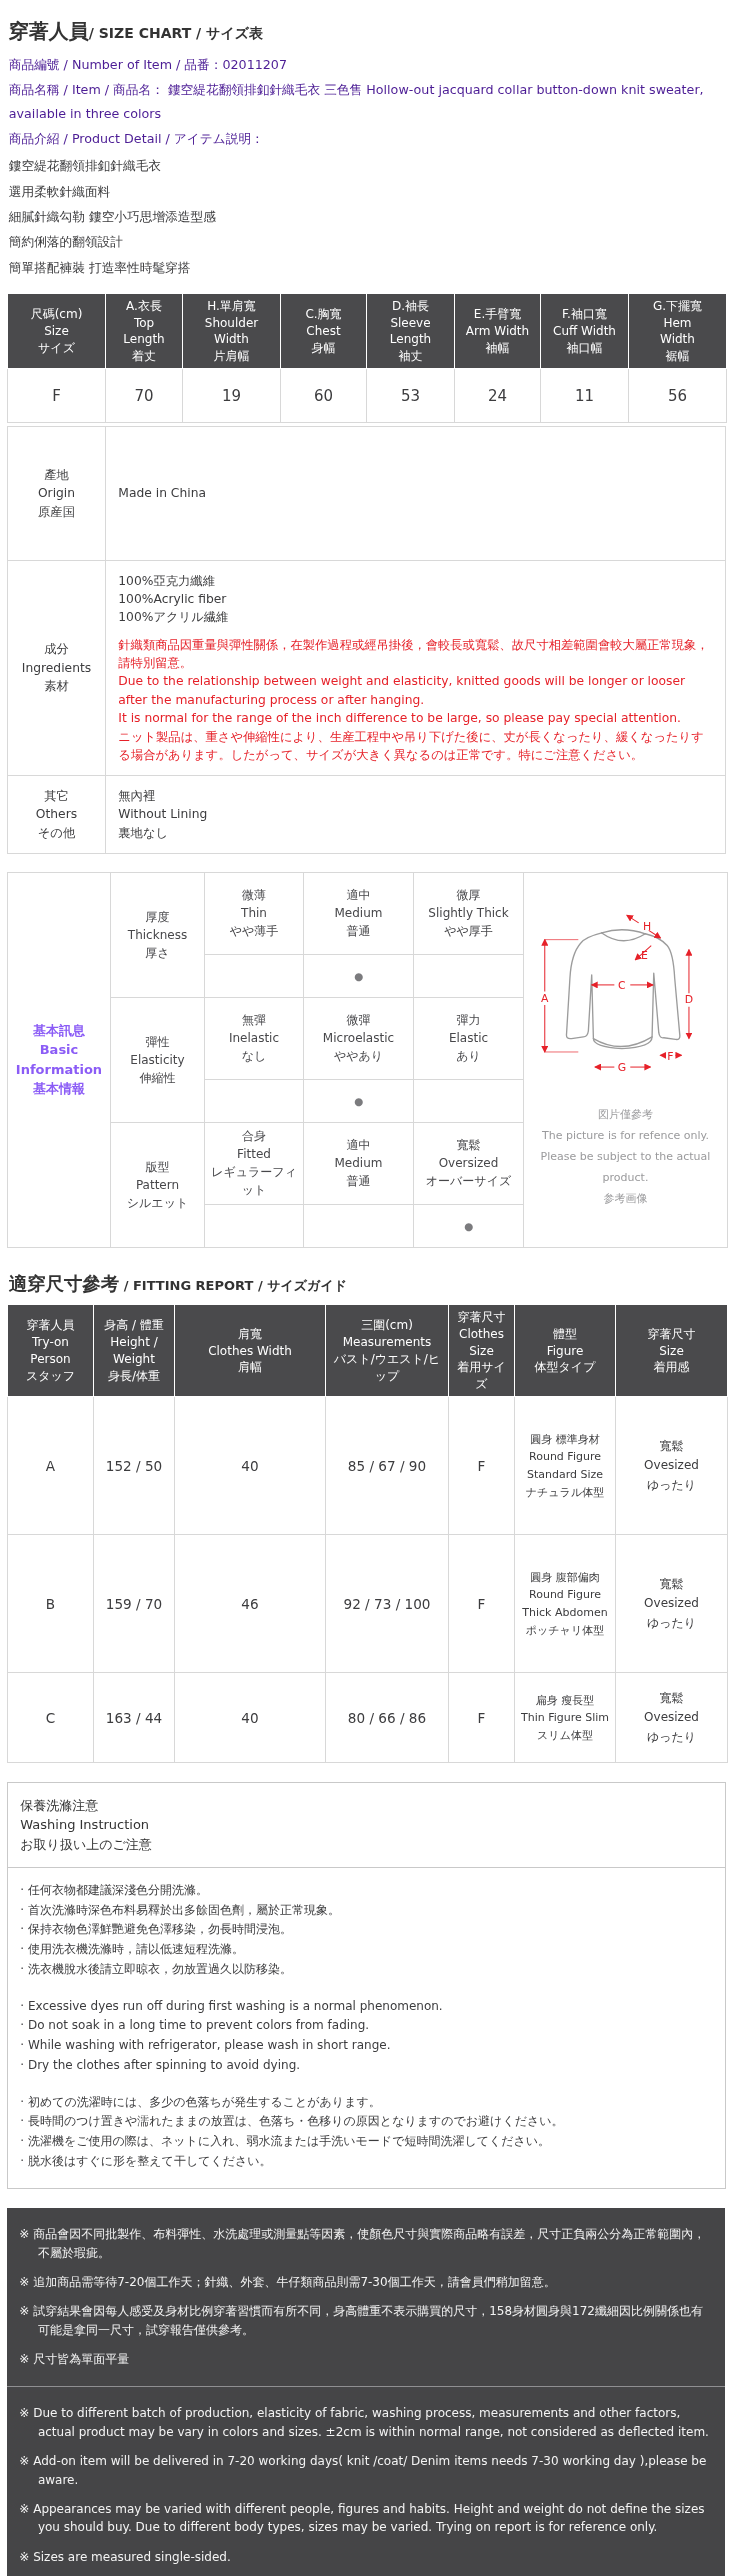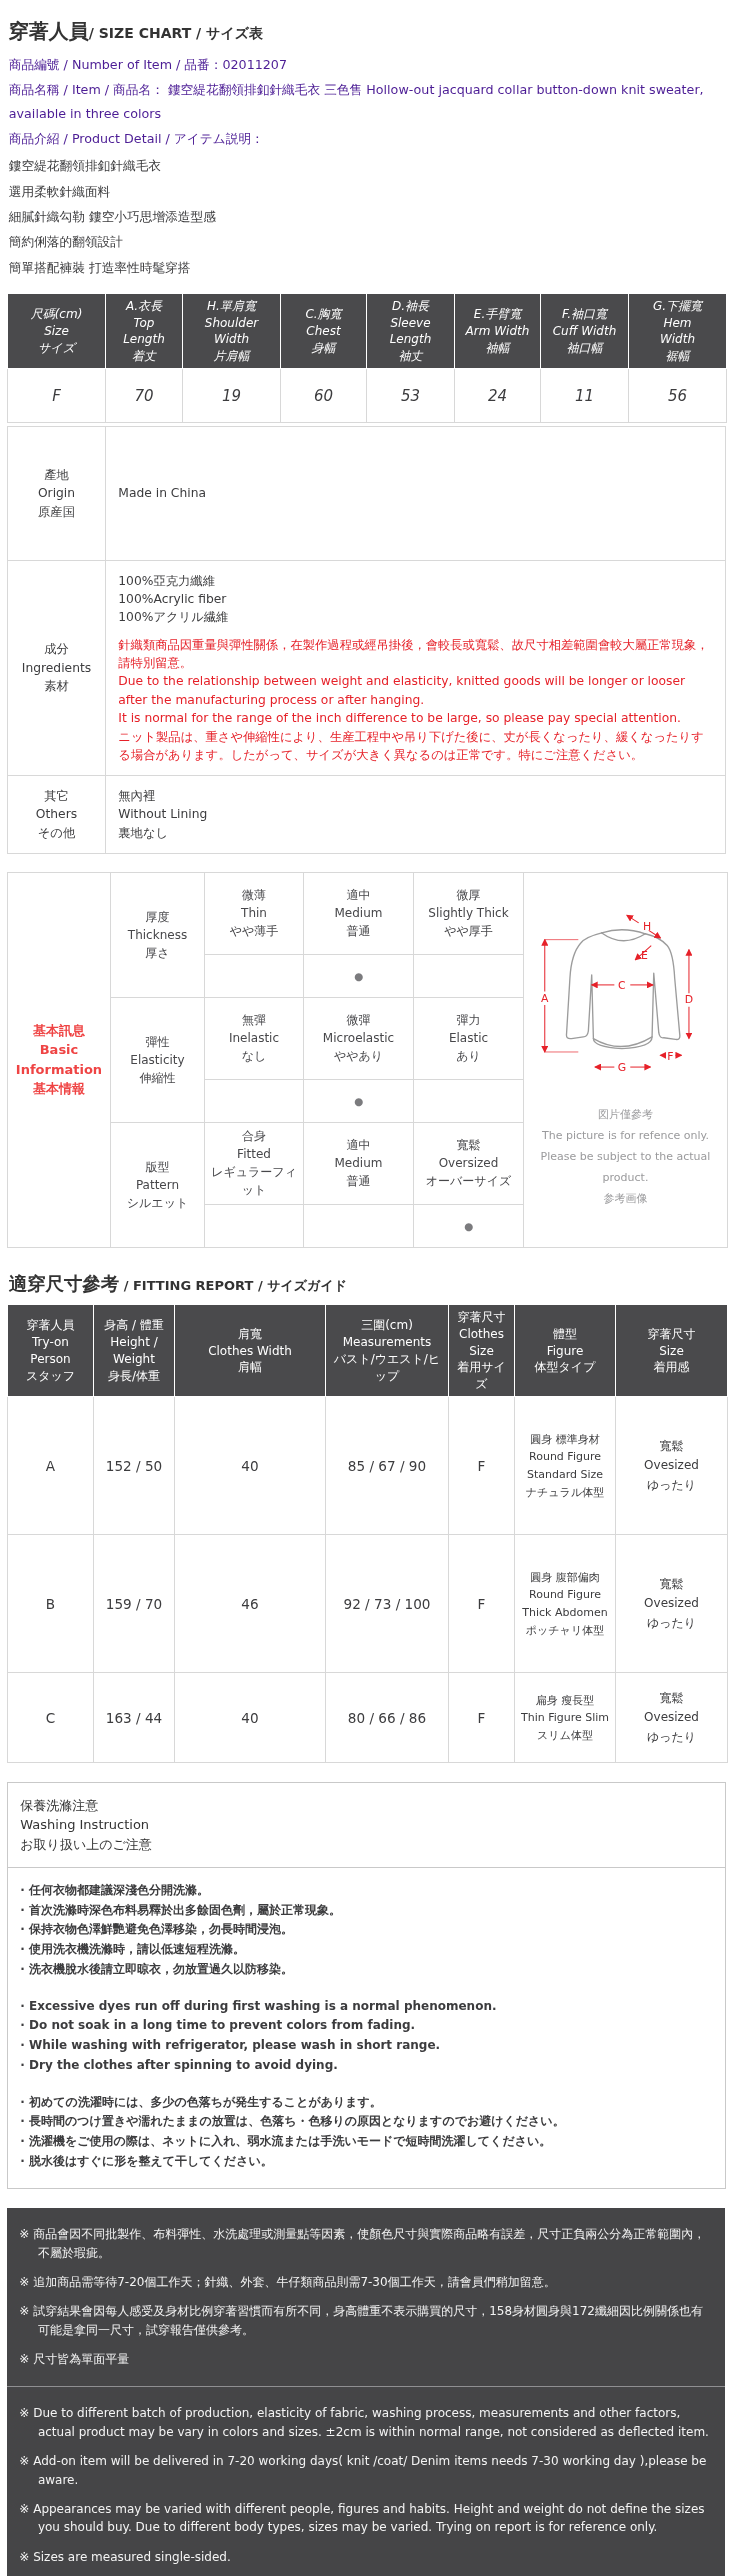--- a/index.html
+++ b/index.html
@@ -8,21 +8,21 @@
   .pre{white-space:pre-line;}
   
   .title{margin:5.3px 1.8px 8.8px 1.8px;font-size:20px;font-weight:bold;color:#333;}
   .title .small{font-size:14px;font-weight:bold;}
   .meta{margin:0 1.8px;font-size:12.7px;line-height:24.5px;color:#4c1d95;}
   .detail-lines{margin:1.8px 1.8px 12.3px 1.8px;font-size:12.7px;line-height:25.4px;}
   
   table{border-collapse:collapse;table-layout:fixed;width:718px;background:#fff;}
   td,th{border:0.9px solid #d8d8d8;text-align:center;vertical-align:middle;padding:3.5px 5.3px;word-wrap:break-word;}
   th.dk{background:#4a4a4c;color:#fff;font-weight:normal;border:1.8px solid #fff;font-size:12px;line-height:1.4;}
-  .size-table{margin-top:13px;font-style:italic;}
+  .size-table{margin-top:13px;}
   .size-table td{font-size:15px;height:46px;color:#3c3c3e;}
   .info-table{margin-top:2.6px;padding-left:40px;}
   .info-table td.lbl{font-size:12.3px;line-height:1.5;height:100%;}
   .info-table td.val{text-align:left;padding:10.5px 12.3px;font-size:12.3px;line-height:1.5;}
   .row-origin td{height:112px;}
   .row-others td{height:56px;}
   .red{color:#e62129;}
   .ing-black{margin-bottom:8.8px;}
   .ing-red p{margin:0;}
   
@@ -41,21 +41,21 @@
   .fit-table td.feel{font-size:12px;line-height:1.6;}
   .fit-table tr.ra td{height:130px;}
   .fit-table tr.rb td{height:130px;}
   .fit-table tr.rc td{height:82px;}
   
   .washbox{margin-top:19px;width:717px;border:0.9px solid #c9c9c9;}
   .wash-title{padding:12.3px 12.3px;border-bottom:0.9px solid #c9c9c9;font-size:13px;line-height:1.5;color:#333;}
   .wash-body{padding:12.3px 12.3px 16px 12.3px;font-size:12px;line-height:1.58;}
   .wash-group{margin-bottom:17.5px;}
   .wash-group:last-child{margin-bottom:0;}
-  .wash-group div{margin:0.9px 0;font-weight:bold;}
+  .wash-group div{margin:0.9px 0;}
   
   .darkbox{margin-top:19px;width:718px;background:#454547;color:#f4f4f4;}
   .darkbox .sect{padding:7px 12.3px;}
   .darkbox .sect + .sect{border-top:0.9px solid #8f8f92;}
   .note{font-size:12px;line-height:1.55;margin:10.5px 0;padding-left:1.55em;text-indent:-1.55em;}
   svg text{font-family:"DejaVu Sans","Liberation Sans",sans-serif;}
 </style>
 </head>
 <body>
 
@@ -171,21 +171,21 @@
     <colgroup>
         <col style="width:103px">
         <col style="width:94px">
         <col style="width:99px">
         <col style="width:110px">
         <col style="width:110px">
         <col style="width:204px">
       </colgroup>
     <tbody>
         <tr>
-      <td class="pre" rowspan="6" style="font-size:13px;font-weight:bold;color:#ef4444;">基本訊息
+      <td class="pre" rowspan="6" style="font-size:13px;font-weight:bold;color:#8b5cf6;">基本訊息
 Basic
 Information
 基本情報</td>
       <td class="pre" rowspan="2">厚度
 Thickness
 厚さ</td>
       <td class="pre opt-row">微薄
 Thin
 やや薄手</td>
       <td class="pre opt-row">適中

